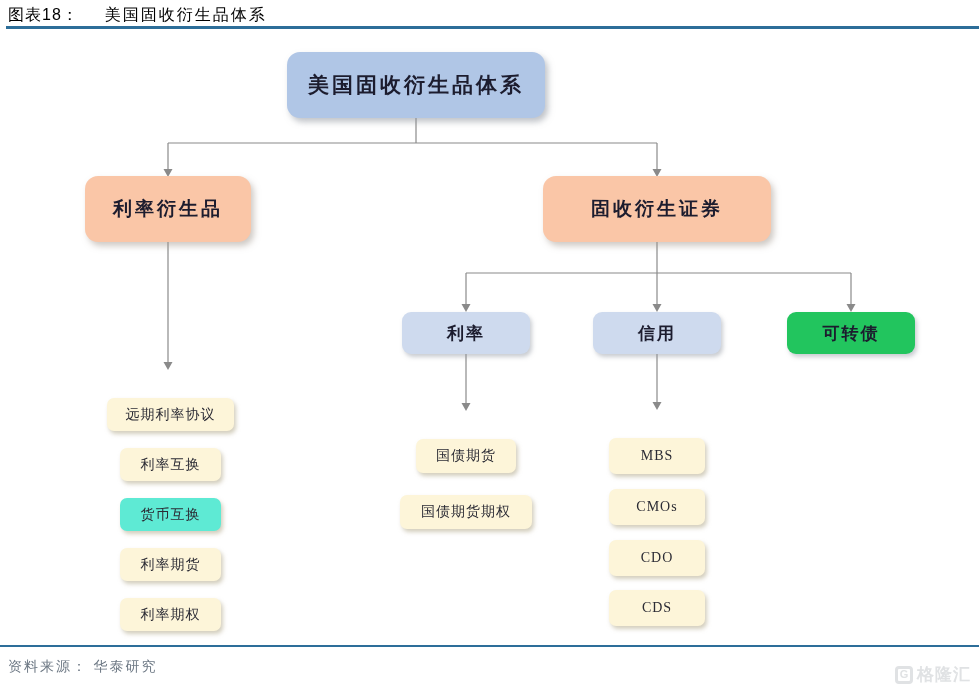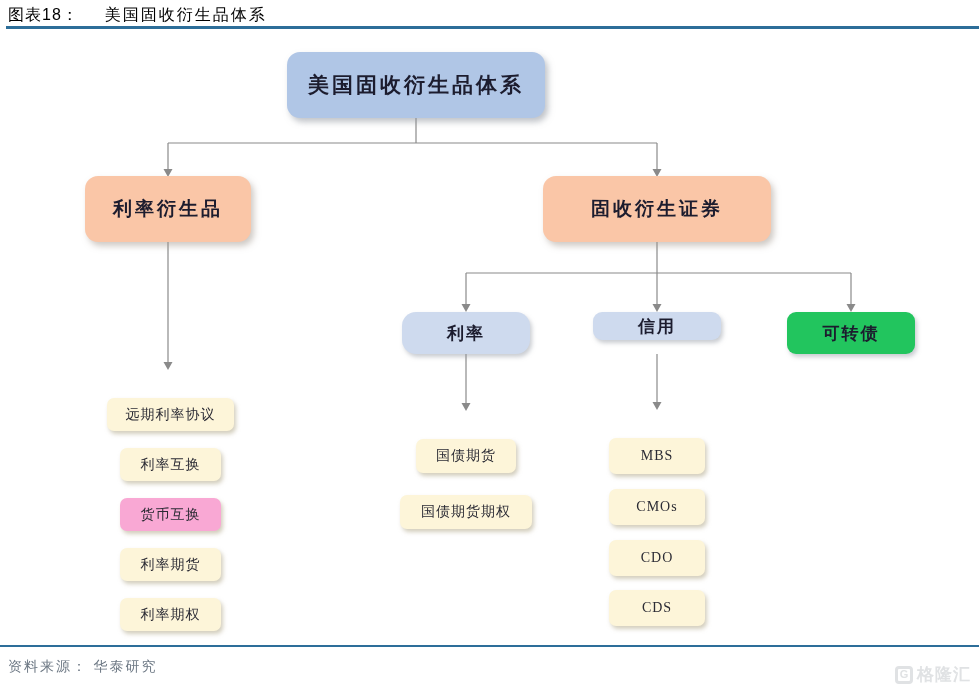--- a/index.html
+++ b/index.html
@@ -97,26 +97,26 @@
     </g>
   </svg>
 
   <div class="node root" style="left:287px; top:52px; width:258px; height:66px; background:#b0c6e6;">美国固收衍生品体系</div>
 
   <div class="node branch" style="left:85px; top:176px; width:166px; height:66px; background:#fac6a7;">利率衍生品</div>
   <div class="node branch" style="left:543px; top:176px; width:228px; height:66px; background:#fac6a7;">固收衍生证券</div>
 
   <div class="node leaf" style="left:107px; top:370px; width:127px; height:33px; background:#fdf5d9;">远期利率协议</div>
   <div class="node leaf" style="left:120px; top:420px; width:101px; height:33px; background:#fdf5d9;">利率互换</div>
-  <div class="node leaf" style="left:120px; top:470px; width:101px; height:33px; background:#f9a8d4;">货币互换</div>
+  <div class="node leaf" style="left:120px; top:470px; width:101px; height:33px; background:#5eead4;">货币互换</div>
   <div class="node leaf" style="left:120px; top:520px; width:101px; height:33px; background:#fdf5d9;">利率期货</div>
   <div class="node leaf" style="left:120px; top:570px; width:101px; height:33px; background:#fdf5d9;">利率期权</div>
 
-  <div class="node cat" style="left:402px; top:312px; width:128px; height:42px; background:#cedaee;border-radius:14px;">利率</div>
-  <div class="node cat" style="left:593px; top:312px; width:128px; height:28px; background:#cedaee;">信用</div>
+  <div class="node cat" style="left:402px; top:312px; width:128px; height:42px; background:#cedaee;">利率</div>
+  <div class="node cat" style="left:593px; top:312px; width:128px; height:42px; background:#cedaee;">信用</div>
   <div class="node cat" style="left:787px; top:312px; width:128px; height:42px; background:#22c55e;">可转债</div>
 
   <div class="node leaf" style="left:416px; top:411px; width:100px; height:34px; background:#fdf5d9;">国债期货</div>
   <div class="node leaf" style="left:400px; top:467px; width:132px; height:34px; background:#fdf5d9;">国债期货期权</div>
 
   <div class="node leaf" style="left:609px; top:410px; width:96px; height:36px; background:#fdf5d9;">MBS</div>
   <div class="node leaf" style="left:609px; top:461px; width:96px; height:36px; background:#fdf5d9;">CMOs</div>
   <div class="node leaf" style="left:609px; top:512px; width:96px; height:36px; background:#fdf5d9;">CDO</div>
   <div class="node leaf" style="left:609px; top:562px; width:96px; height:36px; background:#fdf5d9;">CDS</div>
 

